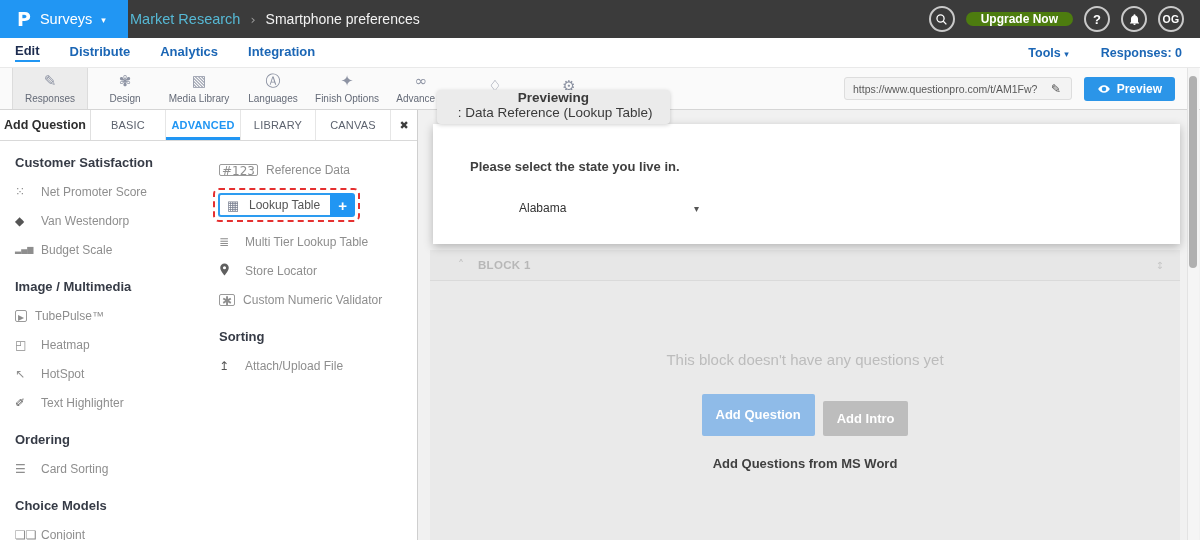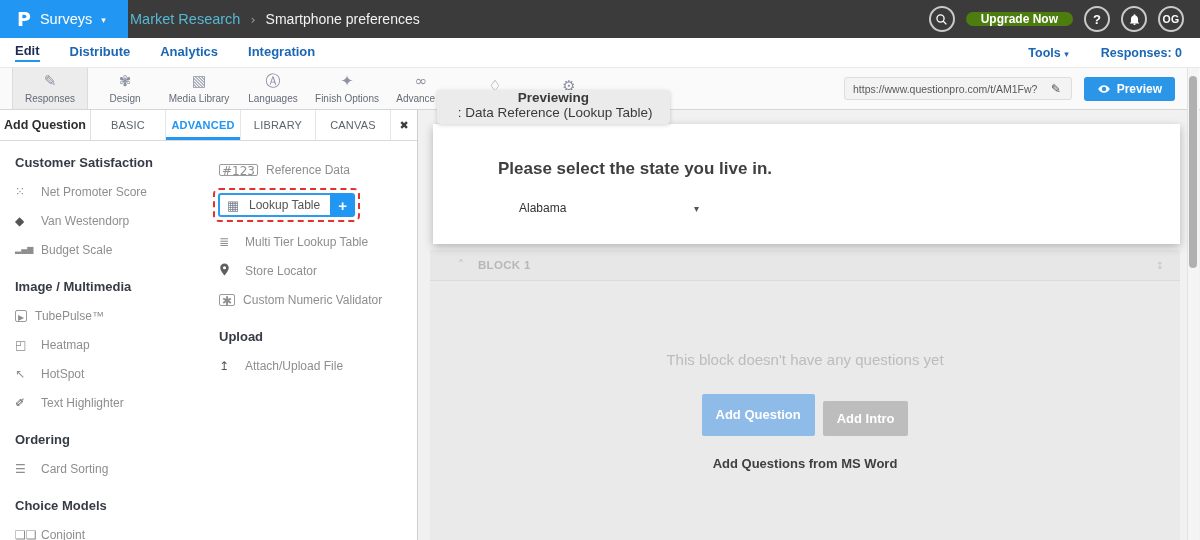--- a/index.html
+++ b/index.html
@@ -109,21 +109,21 @@
   .msword-link{color:#404040;font-size:13px;font-weight:bold;margin-top:20px;cursor:pointer;text-decoration:none;}
 
   
   .vscroll{position:absolute;right:1px;top:68px;width:11px;bottom:0;background:#f5f5f5;
            border-left:1px solid #e3e3e3;}
   .vthumb{position:absolute;left:1px;top:8px;width:8px;height:192px;background:#b0b0b0;border-radius:5px;cursor:grab;}
 
   
   .pv-card{position:absolute;left:433px;top:124px;width:747px;height:120px;background:#fff;
            box-shadow:0 3px 9px rgba(0,0,0,.25);z-index:20;}
-  .pv-question{position:absolute;left:37px;top:35px;font-size:17px;color:#3f3f3f;font-weight:bold;margin-left:28px;}
+  .pv-question{position:absolute;left:37px;top:35px;font-size:13px;color:#3f3f3f;font-weight:bold;}
   .pv-select{position:absolute;left:38px;top:77px;width:180px;display:flex;align-items:center;
              justify-content:space-between;cursor:pointer;margin-left:48px;}
   .pv-select .val{font-size:12px;color:#333;}
   .pv-caret{font-size:10px;color:#555;}
   .pv-tab{position:absolute;left:437px;top:90px;height:34px;background:#ebebeb;border-radius:4px;
           display:flex;align-items:center;padding:0 17px;z-index:21;font-size:13.5px;color:#3a3a3a;
           box-shadow:0 1px 4px rgba(0,0,0,.18);white-space:pre;flex-direction:column;}
   .pv-tab b{margin-right:0;}
 </style>
 </head>
@@ -304,21 +304,21 @@
               </svg>
             </span>
             <span class="plabel">Store Locator</span>
           </div>
           <div class="pitem">
             <span class="icn boxed">✱</span>
             <span class="plabel">Custom Numeric Validator</span>
           </div>
         </div>
         <div class="psec">
-          <div class="psec-title">Upload</div>
+          <div class="psec-title">Sorting</div>
           <div class="pitem">
             <span class="icn dark">↥</span>
             <span class="plabel">Attach/Upload File</span>
           </div>
         </div>
       </div>
 
     </div>
   </aside>
 

